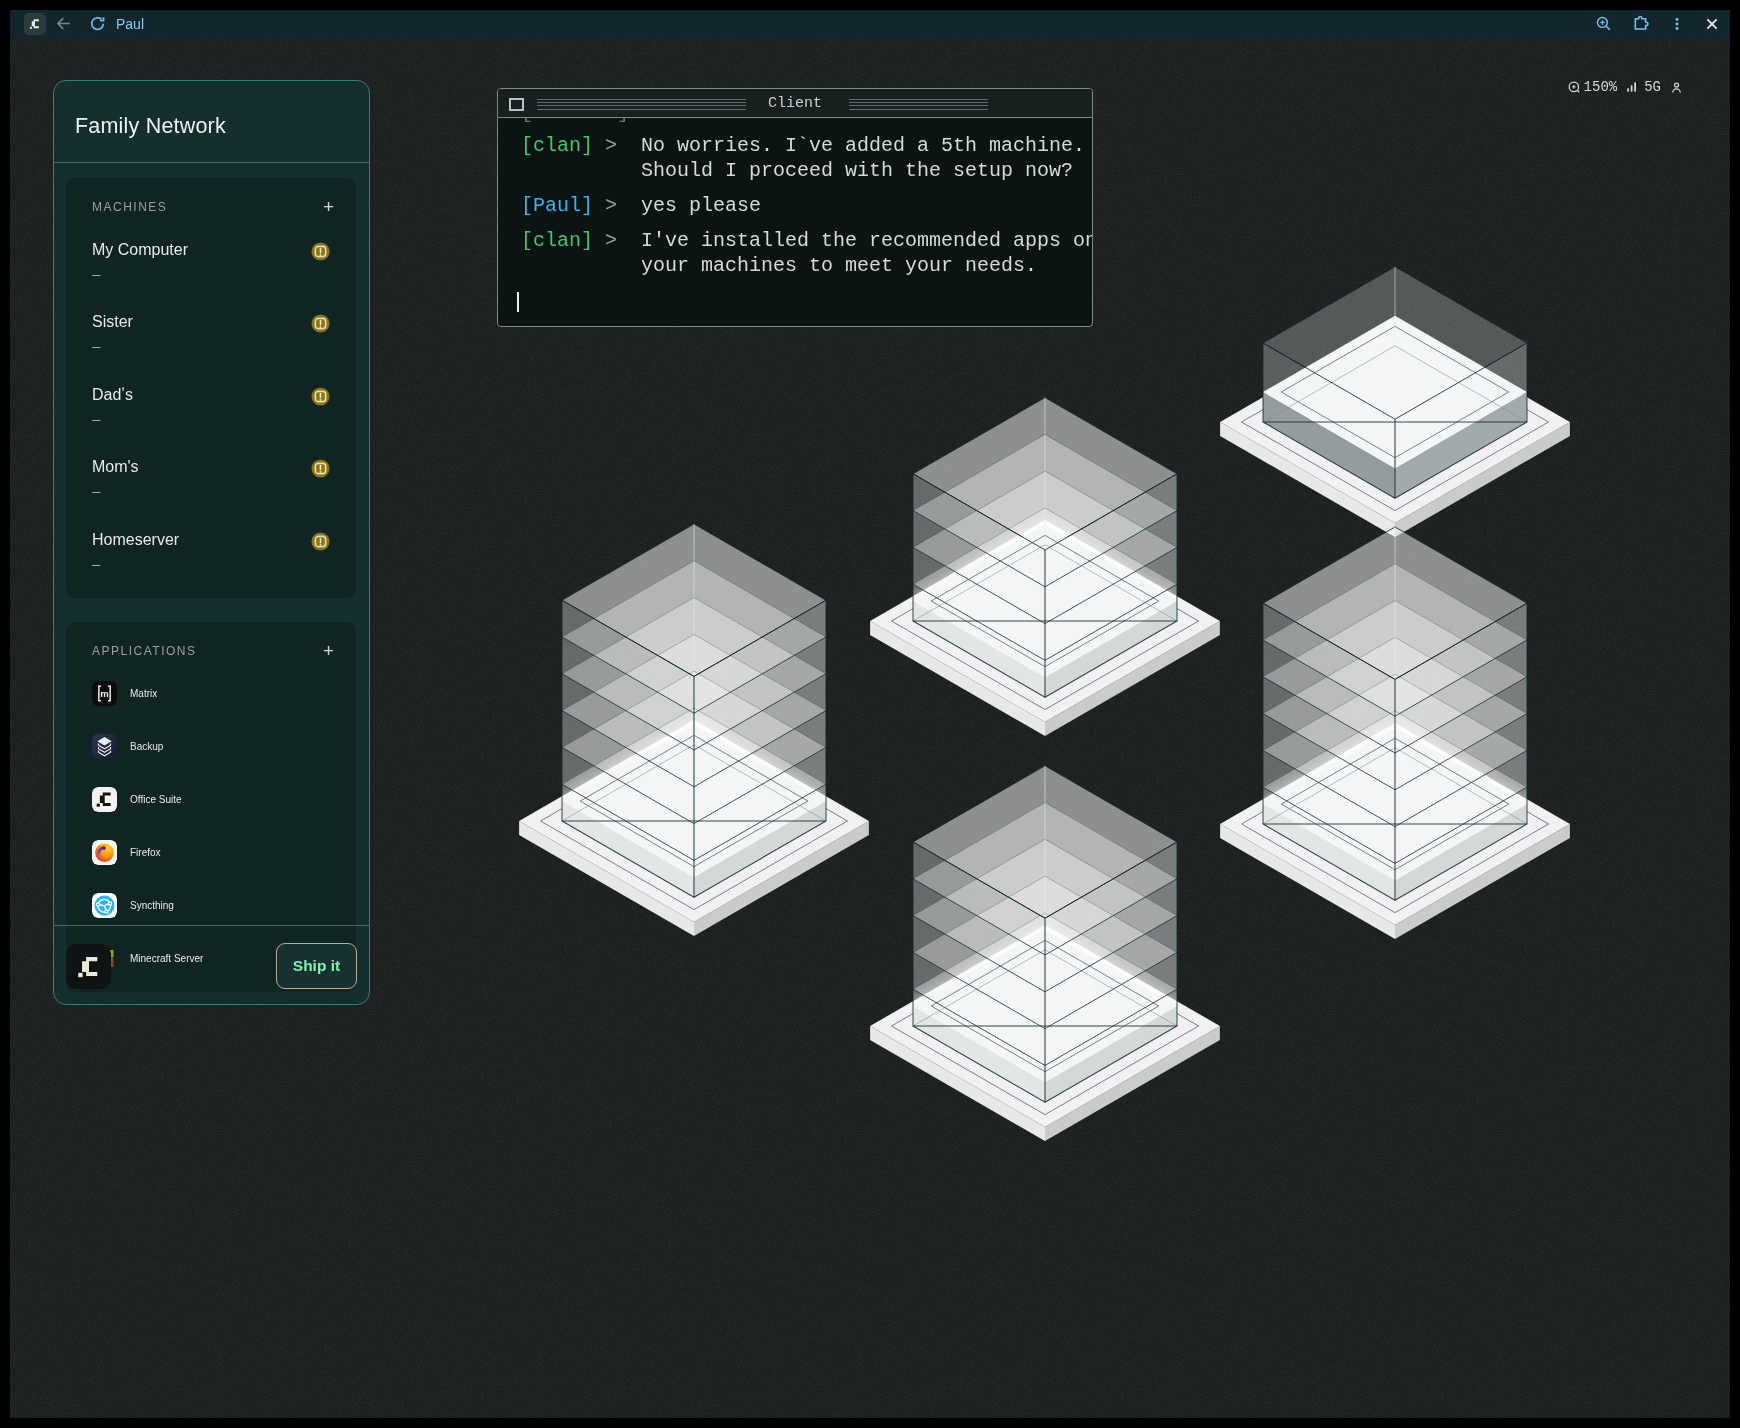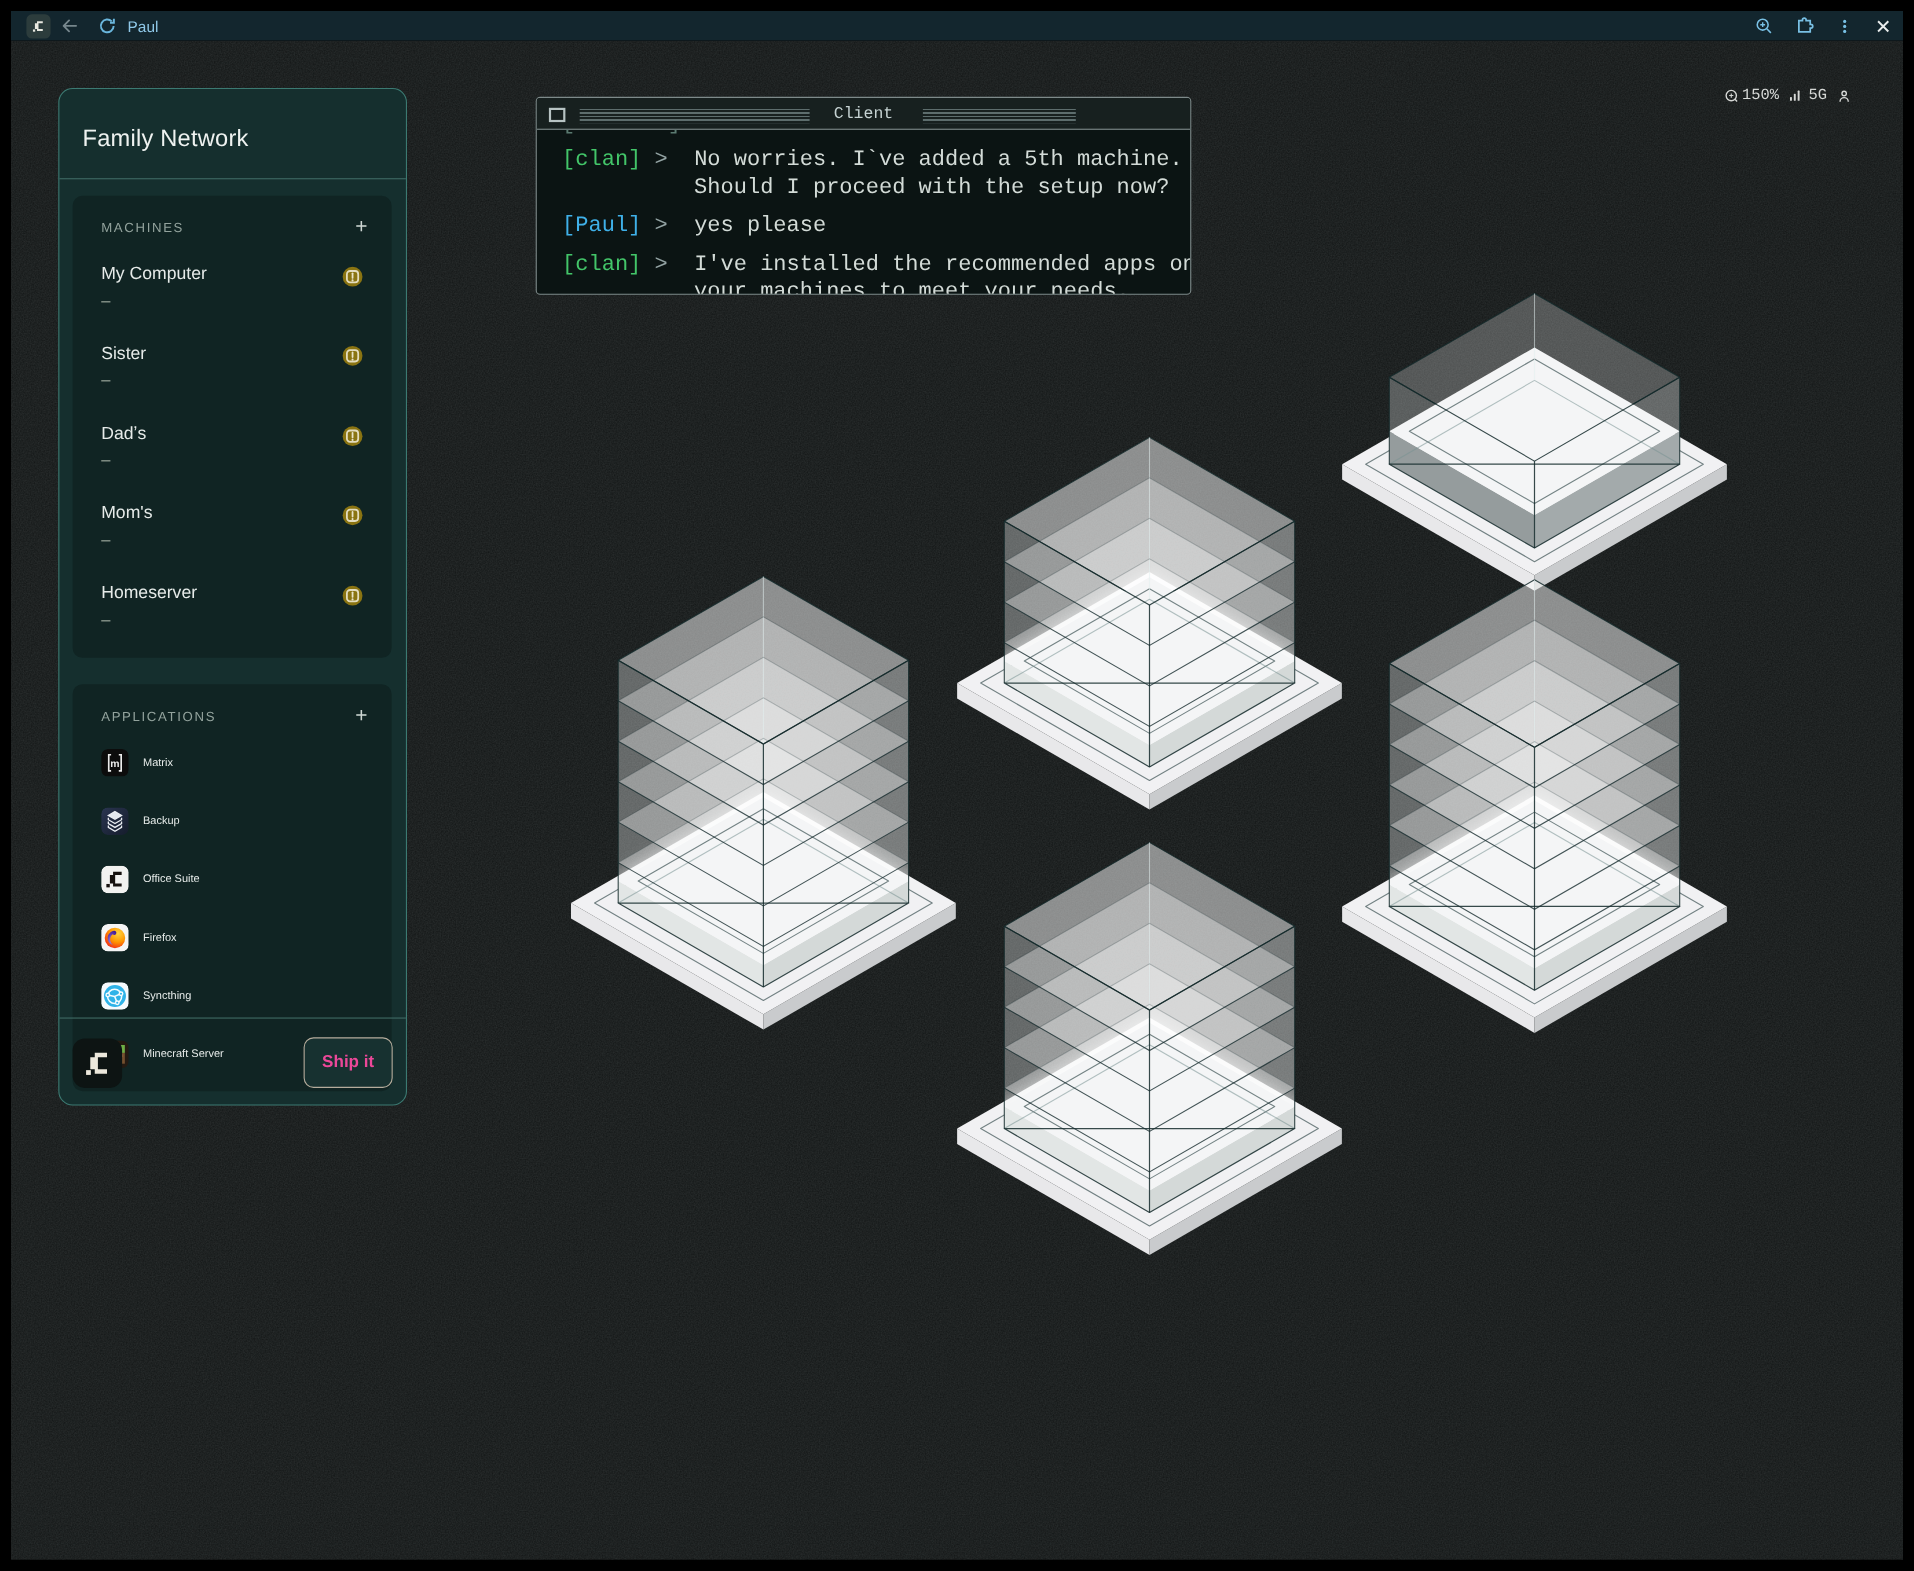--- a/index.html
+++ b/index.html
@@ -36,25 +36,25 @@
   .machine .nm { color:#e6ebe9; font-size:16px; }
   .machine .dash { color:#9fab9f; font-size:15px; margin-top:6px; }
   .badge { position:absolute; right:0; top:1px; width:19px; height:19px; }
   .app { position:absolute; left:26px; display:flex; align-items:center; gap:13px; }
   .app .nm { color:#e6ebe9; font-size:10px; }
   .appico { width:25px; height:25px; border-radius:6px; position:relative; overflow:hidden; }
   .foot-logo { position:absolute; left:12px; bottom:15px; width:45px; height:45px;
     border-radius:11px; background:#0d1413; display:flex; align-items:center; justify-content:center; }
   .shipit { position:absolute; right:12px; bottom:15px; width:81px; height:46px;
     border:1.5px solid #b5ac9c; border-radius:9px; background:#173130;
-    color:#ec4899; font-size:15.5px; font-weight:700; display:flex;
+    color:#86efac; font-size:15.5px; font-weight:700; display:flex;
     align-items:center; justify-content:center; }
 
   
-  .term { position:absolute; left:477px; top:51px; width:596px; height:180px;
+  .term { position:absolute; left:487px; top:51px; width:596px; height:239px;
     background:#0b1413; border:1.5px solid #7e8a8a; border-radius:4px; overflow:hidden; }
   .term-bar { position:relative; height:29px; background:#17201f; border-bottom:1.5px solid #7e8a8a; }
   .term-box { position:absolute; left:11px; top:9px; width:15px; height:13px; border:2px solid #b7c3c3; }
   .stripes { position:absolute; top:10px; height:13px;
     background:repeating-linear-gradient(to bottom, #5d6d6d 0 1px, transparent 1px 3.2px); }
   .term-title { position:absolute; top:6px; width:100%; text-align:center;
     color:#c5d2d2; font-family:"Liberation Mono", monospace; font-size:15px; }
   .term-body { position:relative; height:208px; overflow:hidden; font-family:"Liberation Mono", monospace;
     font-size:20px; line-height:25px; color:#d3dbd7; }
   .trow { position:absolute; left:23px; white-space:pre; }

